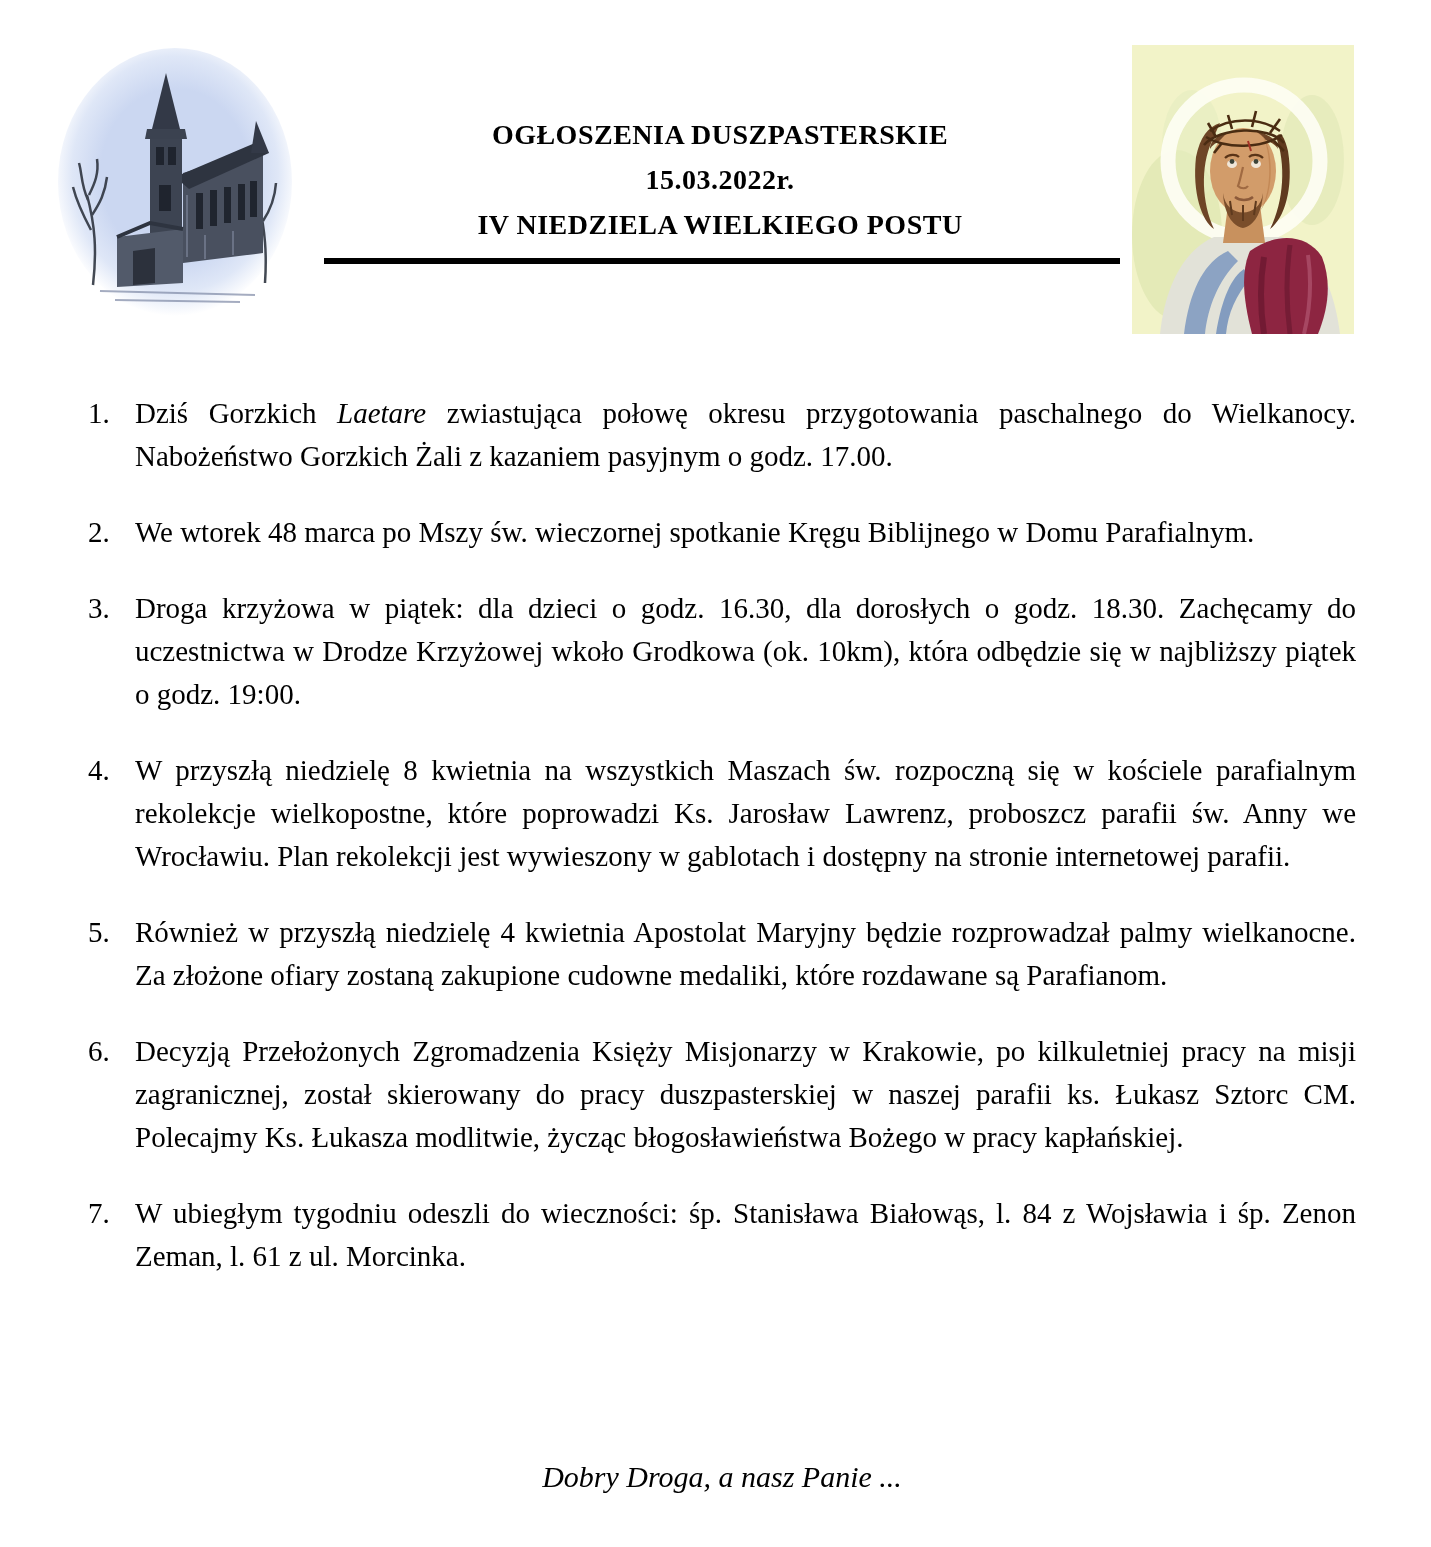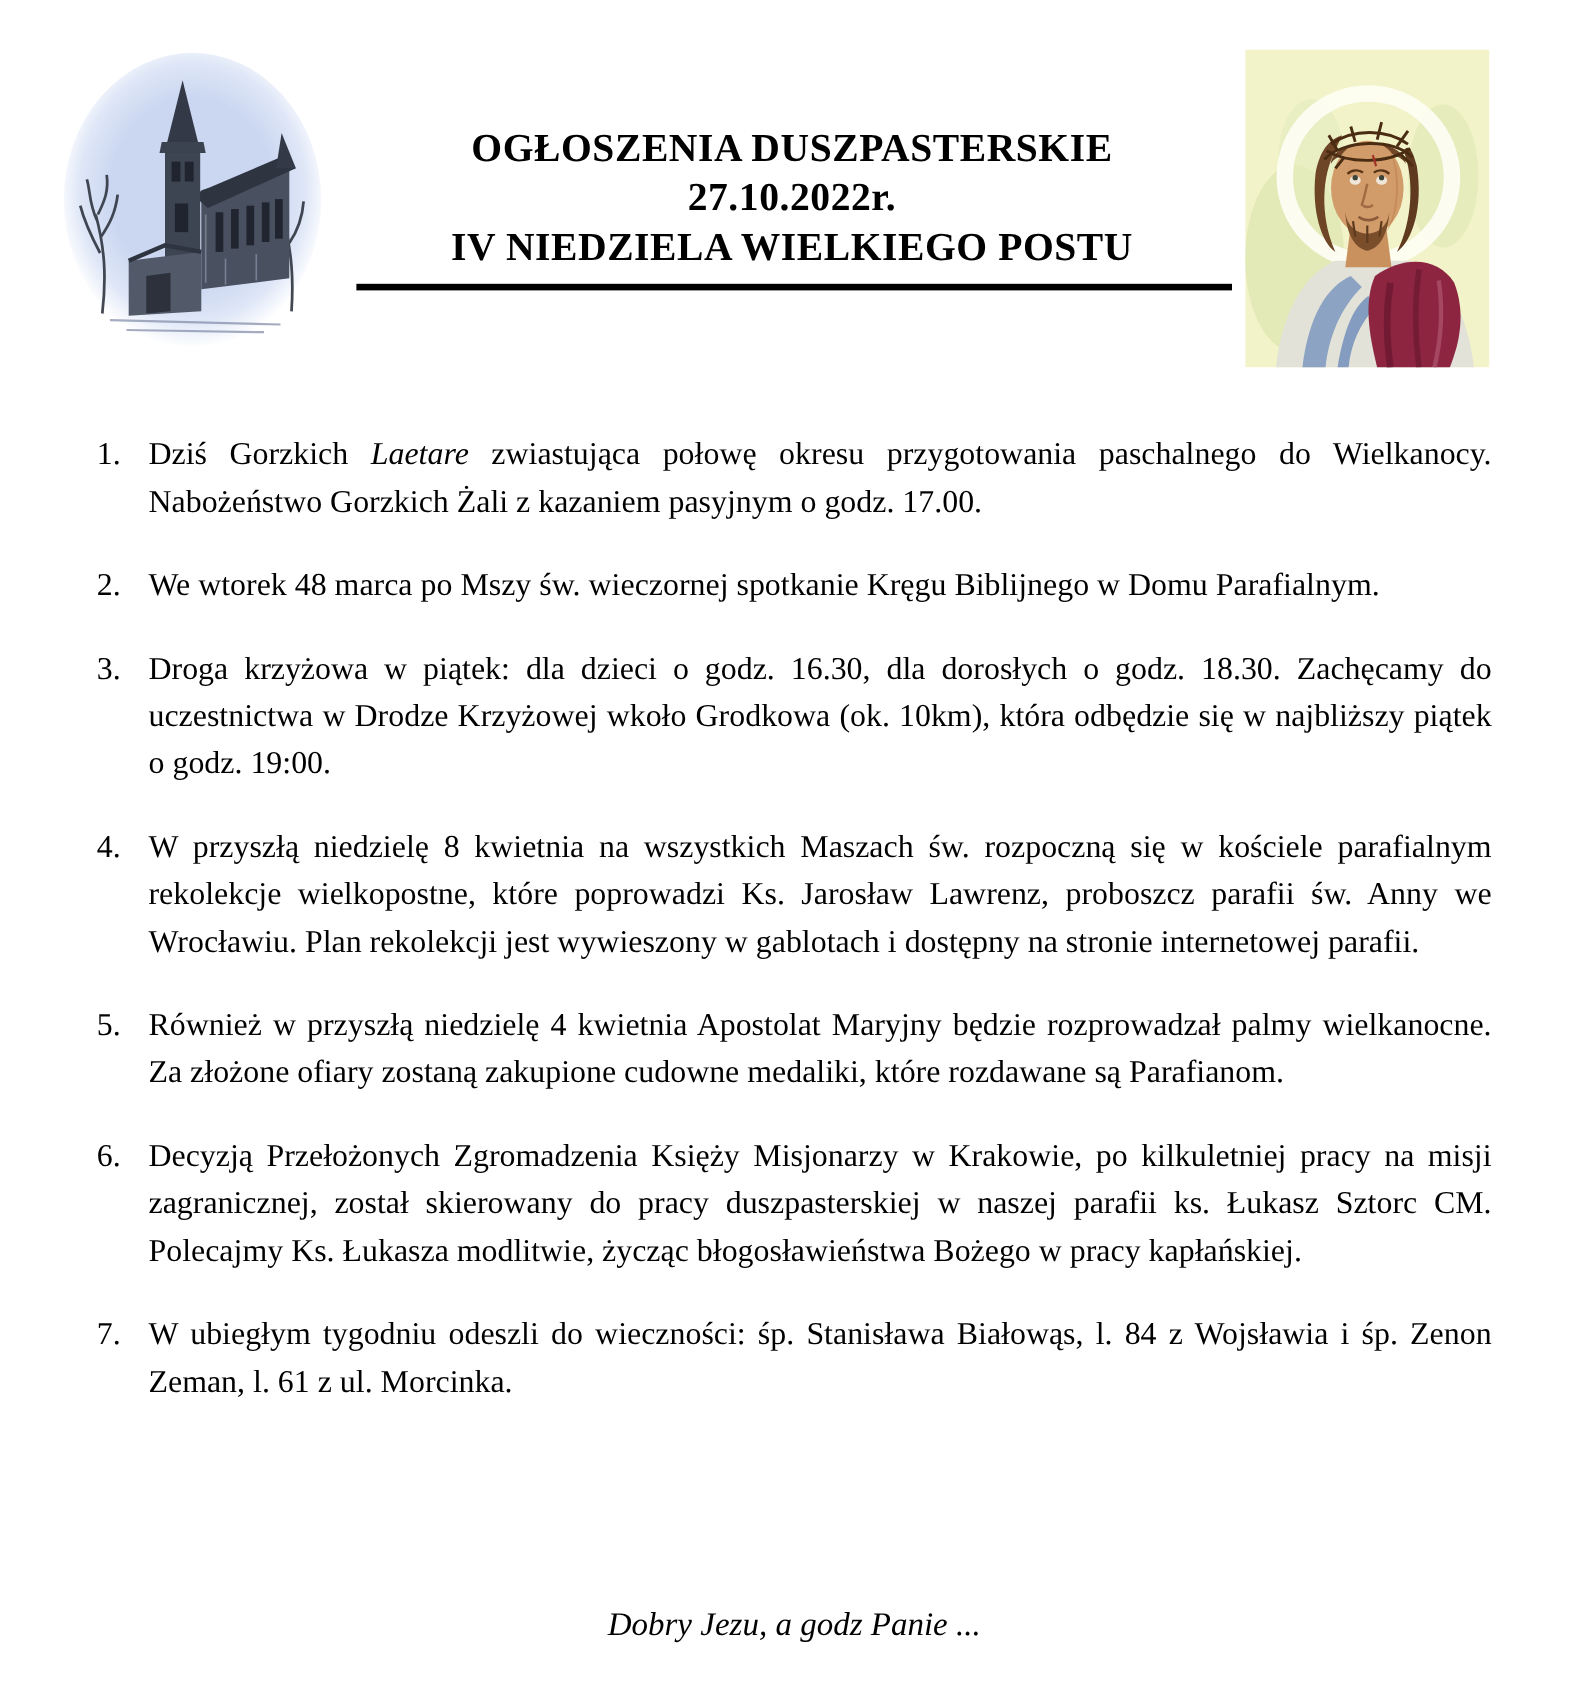--- a/index.html
+++ b/index.html
@@ -9,21 +9,21 @@
     height: 1547px;
     background: #ffffff;
     color: #000000;
     font-family: "Liberation Serif", serif;
     overflow: hidden;
   }
   .church-img { position: absolute; left: 55px; top: 45px; width: 240px; height: 278px; }
   .jesus-img  { position: absolute; left: 1132px; top: 45px; width: 222px; height: 289px; }
   .title-block {
     position: absolute; left: 310px; top: 112px; width: 820px;
-    text-align: center; font-weight: bold; font-size: 36px; line-height: 45px;
+    text-align: center; font-weight: bold; font-size: 28px; line-height: 45px;
     letter-spacing: 0.5px; white-space: nowrap;
   }
   .header-rule {
     position: absolute; left: 324px; top: 258px; width: 796px; height: 6px;
     background: #000000;
   }
   .announcement-list {
     position: absolute; left: 88px; top: 392px; width: 1268px;
     font-size: 29px; line-height: 43px;
   }
@@ -104,21 +104,21 @@
       </g>
 
       <polygon points="62,192 128,184 128,238 62,242" fill="#525a6a"></polygon>
       <polygon points="78,206 100,203 100,238 78,240" fill="#2c313c"></polygon>
       <path d="M62,192 L95,178 L128,184" fill="none" stroke="#2e3440" stroke-width="4"></path>
     </svg>
   </div>
 
   <div class="title-block">
     <div>OGŁOSZENIA DUSZPASTERSKIE</div>
-    <div>27.10.2022r.</div>
+    <div>15.03.2022r.</div>
     <div>IV NIEDZIELA WIELKIEGO POSTU</div>
   </div>
   <div class="header-rule"></div>
 
   <div class="jesus-img">
     <svg viewBox="0 0 222 289" width="222" height="289">
       <rect width="222" height="289" fill="#f2f3c8"></rect>
       <ellipse cx="45" cy="190" rx="45" ry="85" fill="#dbe5ae" opacity="0.65"></ellipse>
       <ellipse cx="180" cy="115" rx="32" ry="65" fill="#e0e8b6" opacity="0.6"></ellipse>
       <ellipse cx="60" cy="100" rx="30" ry="55" fill="#e4ecc0" opacity="0.6"></ellipse>
@@ -197,15 +197,15 @@
       <div class="txt">Decyzją Przełożonych Zgromadzenia Księży Misjonarzy w Krakowie, po kilkuletniej pracy na misji zagranicznej, został skierowany do pracy duszpasterskiej w naszej parafii ks. Łukasz Sztorc CM. Polecajmy Ks. Łukasza modlitwie, życząc błogosławieństwa Bożego w pracy kapłańskiej.</div>
     </div>
 
     <div class="item">
       <span class="num">7.</span>
       <div class="txt">W ubiegłym tygodniu odeszli do wieczności: śp. Stanisława Białowąs, l. 84 z Wojsławia i śp. Zenon Zeman, l. 61 z ul. Morcinka.</div>
     </div>
 
   </div>
 
-  <div class="closing-line">Dobry Jezu, a godz Panie ...</div>
+  <div class="closing-line">Dobry Droga, a nasz Panie ...</div>
 
 </div>
 
 </body></html>

